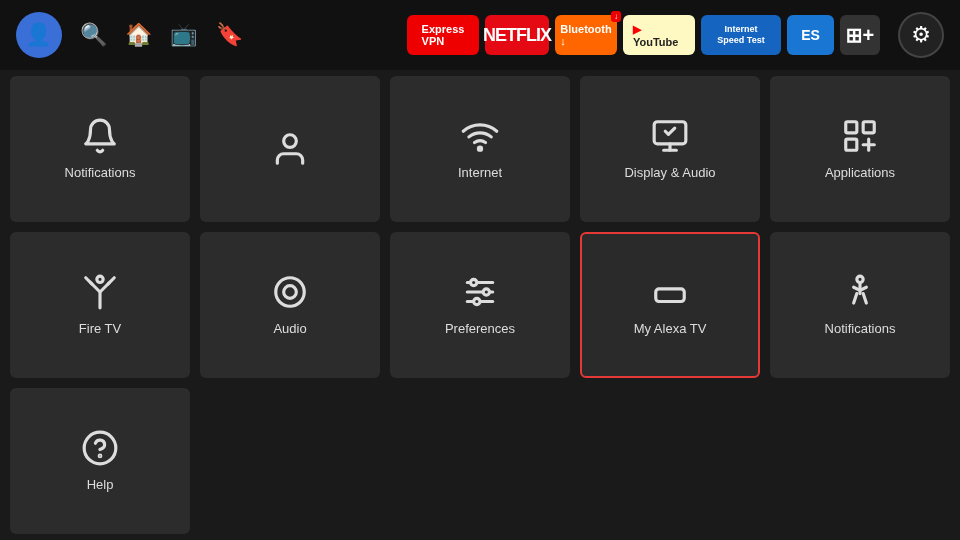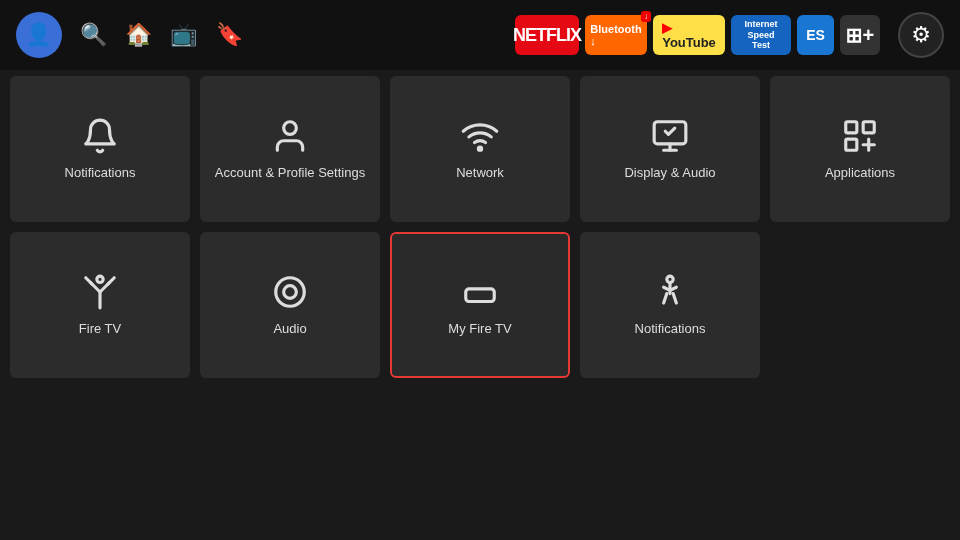--- a/index.html
+++ b/index.html
@@ -54,24 +54,24 @@
       align-items: center;
       justify-content: center;
       padding: 0 10px;
       font-weight: bold;
       font-size: 13px;
       cursor: pointer;
     }
     .app-expressvpn { background: #e00; color: #fff; width: 72px; font-size: 11px; }
     .app-netflix { background: #e50914; color: #fff; width: 64px; font-size: 18px; letter-spacing: -1px; }
     .app-downloader { background: #f60; color: #fff; width: 62px; font-size: 11px; position: relative; }
-    .app-youtube { background: #fde047; color: #222; width: 72px; font-size: 13px; }
+    .app-youtube { background: #fef9c3; color: #222; width: 72px; font-size: 11px; }
     .app-youtube .yt-red { color: #f00; }
-    .app-internet { background: #1565c0; color: #fff; width: 60px; font-size: 9px; text-align: center; line-height: 1.2; }
-    .app-es { background: #1976d2; color: #fff; width: 37px; font-size: 14px; }
+    .app-internet { background: #1565c0; color: #fff; width: 80px; font-size: 9px; text-align: center; line-height: 1.2; }
+    .app-es { background: #1976d2; color: #fff; width: 47px; font-size: 14px; }
     .app-grid { background: #333; color: #fff; width: 40px; font-size: 20px; }
     .settings-btn {
       width: 46px;
       height: 46px;
       border-radius: 50%;
       background: #222;
       display: flex;
       align-items: center;
       justify-content: center;
       font-size: 22px;
@@ -137,20 +137,23 @@
 
 <div class="topbar">
   <div class="topbar-left">
     <div class="avatar">👤</div>
     <span class="nav-icon">🔍</span>
     <span class="nav-icon">🏠</span>
     <span class="nav-icon">📺</span>
     <span class="nav-icon">🔖</span>
   </div>
   <div class="topbar-apps">
+    <div class="app-tile app-expressvpn">
+      <span>Express<br>VPN</span>
+    </div>
     <div class="app-tile app-netflix">
       <span>NETFLIX</span>
     </div>
     <div class="app-tile app-downloader" style="position:relative;">
       <span>Bluetooth ↓</span>
       <span class="downloader-badge">↓</span>
     </div>
     <div class="app-tile app-youtube">
       <span><span class="yt-red">▶</span> YouTube</span>
     </div>
@@ -177,31 +180,30 @@
       <path d="M13.73 21a2 2 0 0 1-3.46 0"></path>
     </svg>
     <span class="tile-label">Notifications</span>
   </div>
 
   <div class="tile">
     <svg class="tile-svg" viewBox="0 0 24 24">
       <path d="M20 21v-2a4 4 0 0 0-4-4H8a4 4 0 0 0-4 4v2"></path>
       <circle cx="12" cy="7" r="4"></circle>
     </svg>
-    <span class="tile-label">Account &amp; Profile Settings</span>
   </div>
 
   <div class="tile">
     <svg class="tile-svg" viewBox="0 0 24 24">
       <path d="M5 12.55a11 11 0 0 1 14.08 0"></path>
       <path d="M1.42 9a16 16 0 0 1 21.16 0"></path>
       <path d="M8.53 16.11a6 6 0 0 1 6.95 0"></path>
       <circle cx="12" cy="20" r="1" fill="#ddd"></circle>
     </svg>
-    <span class="tile-label">Network</span>
+    <span class="tile-label">Internet</span>
   </div>
 
   <div class="tile">
     <svg class="tile-svg" viewBox="0 0 24 24">
       <rect x="2" y="3" width="20" height="14" rx="2" ry="2"></rect>
       <line x1="8" y1="21" x2="16" y2="21"></line>
       <line x1="12" y1="17" x2="12" y2="21"></line>
       <path d="M9 9l2 2 4-4"></path>
     </svg>
     <span class="tile-label">Display &amp; Audio</span>
@@ -232,34 +234,53 @@
 
 
   <div class="tile">
     <svg class="tile-svg" viewBox="0 0 24 24">
       <circle cx="12" cy="12" r="9" stroke-width="2"></circle>
       <circle cx="12" cy="12" r="4" stroke-width="2"></circle>
     </svg>
     <span class="tile-label">Audio</span>
   </div>
 
+  <div class="tile">
+    <svg class="tile-svg" viewBox="0 0 24 24">
+      <line x1="4" y1="6" x2="20" y2="6"></line>
+      <line x1="4" y1="12" x2="20" y2="12"></line>
+      <line x1="4" y1="18" x2="20" y2="18"></line>
+      <circle cx="8" cy="6" r="2" fill="#2c2c2c" stroke="#ddd"></circle>
+      <circle cx="16" cy="12" r="2" fill="#2c2c2c" stroke="#ddd"></circle>
+      <circle cx="10" cy="18" r="2" fill="#2c2c2c" stroke="#ddd"></circle>
+    </svg>
+    <span class="tile-label">Preferences</span>
+  </div>
 
   <div class="tile focused">
     <svg class="tile-svg" viewBox="0 0 24 24">
       <rect x="3" y="10" width="18" height="8" rx="2"></rect>
       <line x1="9" y1="18" x2="15" y2="18"></line>
     </svg>
-    <span class="tile-label">My Fire TV</span>
+    <span class="tile-label">My Alexa TV</span>
   </div>
 
   <div class="tile">
     <svg class="tile-svg" viewBox="0 0 24 24">
       <circle cx="12" cy="4" r="2"></circle>
       <line x1="12" y1="6" x2="12" y2="13"></line>
       <path d="M8 9l4 2 4-2"></path>
       <path d="M10 13l-2 6"></path>
       <path d="M14 13l2 6"></path>
     </svg>
     <span class="tile-label">Notifications</span>
   </div>
 
+  <div class="tile">
+    <svg class="tile-svg" viewBox="0 0 24 24">
+      <circle cx="12" cy="12" r="10"></circle>
+      <path d="M9.09 9a3 3 0 0 1 5.83 1c0 2-3 3-3 3"></path>
+      <circle cx="12" cy="17" r="0.5" fill="#ddd"></circle>
+    </svg>
+    <span class="tile-label">Help</span>
+  </div>
 
 </div>
 
 </body></html>

